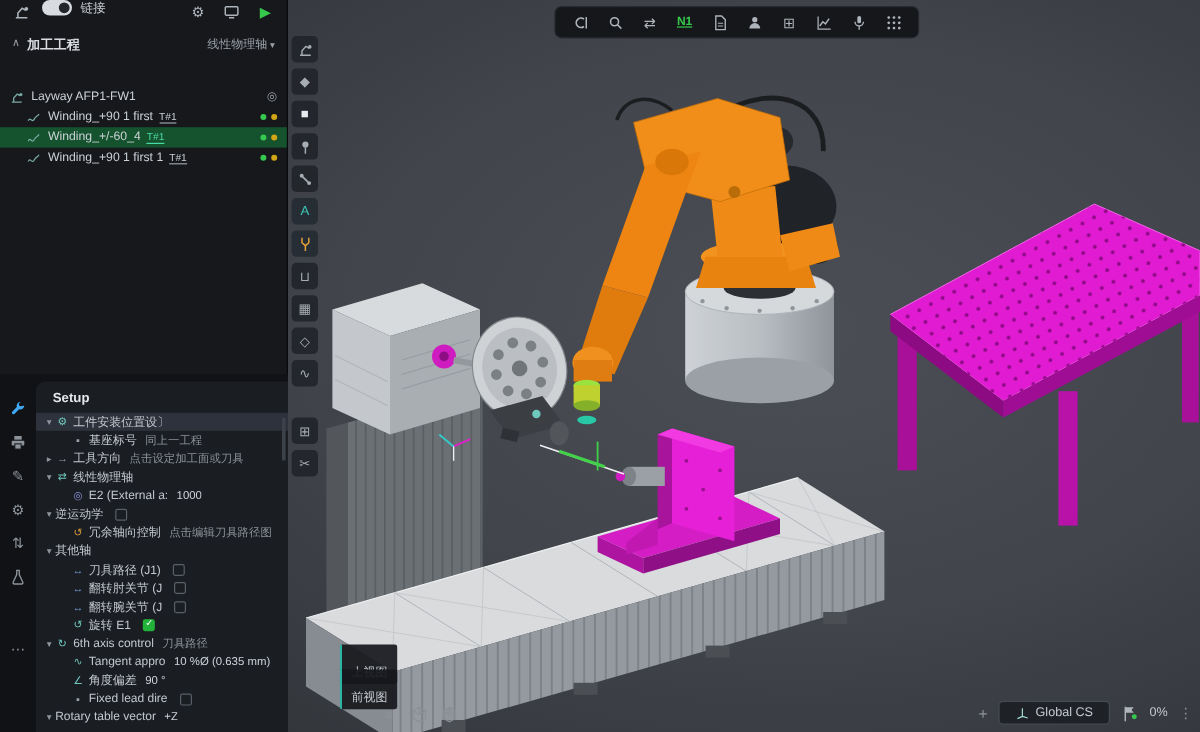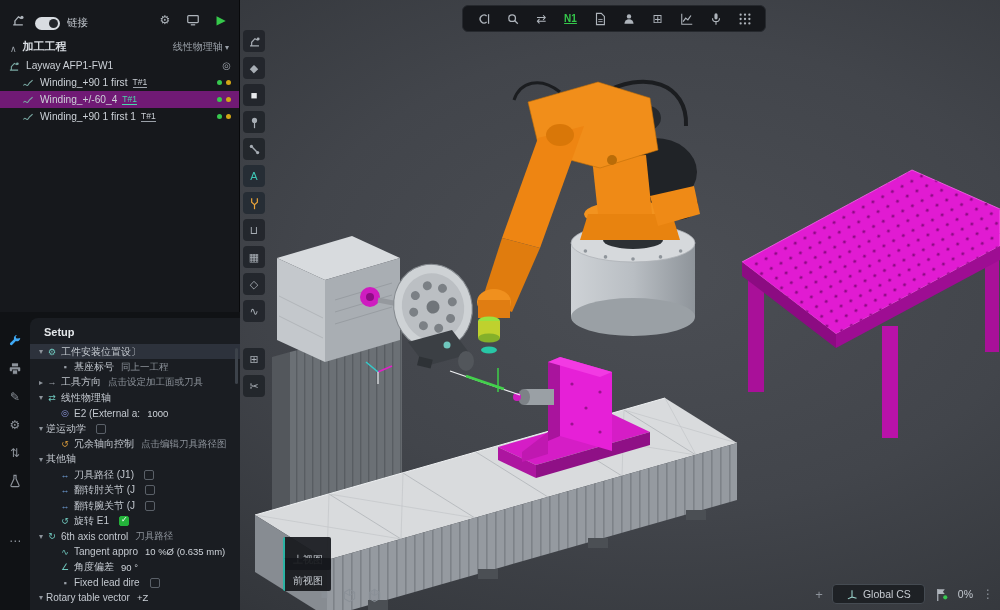--- a/index.html
+++ b/index.html
@@ -43,37 +43,37 @@
 .cs-icn svg{width:12px;height:12px;color:#9fd8d0;display:block}
 .sb-flag svg{width:15px;height:15px;color:#aeb4bb;display:block}
 .sb-prog{color:#c3c8cf;font-size:10.5px}
 .sb-dots{color:#8d939b;font-size:12px}
 
 
 .panel-top{position:absolute;left:0;top:0;width:240px;height:312px;background:#16181c;border-right:1px solid #08090b}
 .tabs{display:flex;height:26px;background:#131519}
 .tab{flex:1;display:flex;align-items:center;justify-content:center;font-size:11px;color:#9aa0a8}
 .tab.active{background:#32363d;color:#e9ebee}
-.ptb{height:30px;display:flex;align-items:flex-end;padding:0 8px;gap:7px}
+.ptb{height:30px;display:flex;align-items:flex-start;padding:0 8px;gap:7px}
 .ptbBtn{width:20px;height:20px;display:flex;align-items:center;justify-content:center;color:#aeb4bb;font-size:12px}
 .ptbBtn svg{width:14px;height:14px}
 .ptb-right{margin-left:auto;display:flex;align-items:center;gap:8px}
 .switch{width:25px;height:13px;border-radius:7px;background:#d8dce1;position:relative}
 .switch::after{content:"";position:absolute;right:2px;top:2px;width:9px;height:9px;border-radius:50%;background:#23262b}
 .link-lb{font-size:10.5px;color:#c3c8cf}
-.sect{height:24px;display:flex;align-items:flex-end;padding:0 10px;gap:6px}
+.sect{height:24px;display:flex;align-items:flex-start;padding:0 10px;gap:6px}
 .sect-caret{color:#9aa0a8;font-size:9px}
 .sect-caret::before{content:"∧"}
 .sect-title{font-size:11px;font-weight:700;color:#d8dce1}
 .sect-new{margin-left:auto;font-size:10px;color:#9aa0a8}
 .sect-new::after{content:" ▾";font-size:8px}
-.tree{margin-top:3px}
+.tree{margin-top:18px}
 .trow{height:17px;display:flex;align-items:center;padding:0 8px 0 22px;font-size:10.2px;color:#ccd1d7;white-space:nowrap}
 .trow.root{padding-left:8px}
-.trow.sel{background:#701a75}
+.trow.sel{background:#14532d}
 .ticon{width:14px;margin-right:4px;color:#79a8a2;display:flex}
 .ticon svg{width:12px;height:12px}
 .tlabel{overflow:hidden;text-overflow:ellipsis}
 .ttag{margin-left:5px;font-size:8.5px;color:#c9ced4;border-bottom:1px solid #9aa0a8;line-height:10px}
 .trow.sel .ttag{color:#4ad9a9;border-color:#4ad9a9}
 .tright{margin-left:auto;display:flex;align-items:center;gap:4px}
 .tgear{color:#9aa0a8;font-size:10px}
 .dot{width:5px;height:5px;border-radius:50%}
 .dot.green{background:#37c84f}
 .dot.yellow{background:#d1a616}

